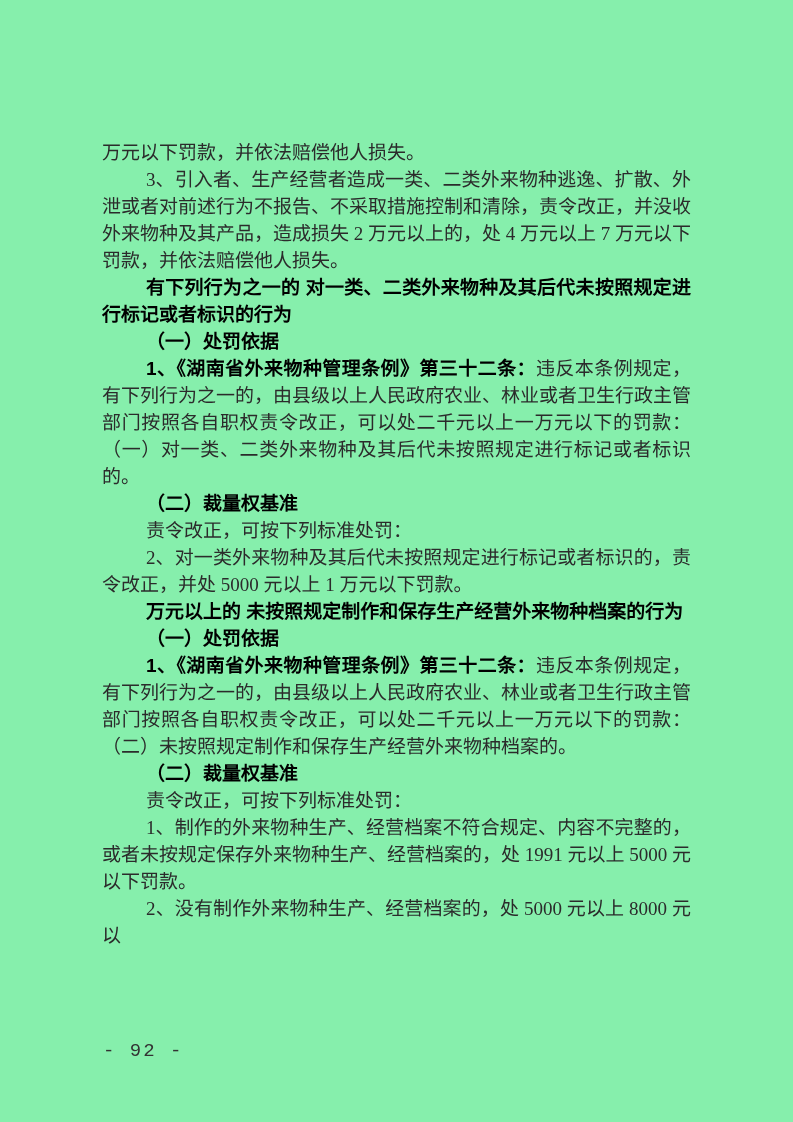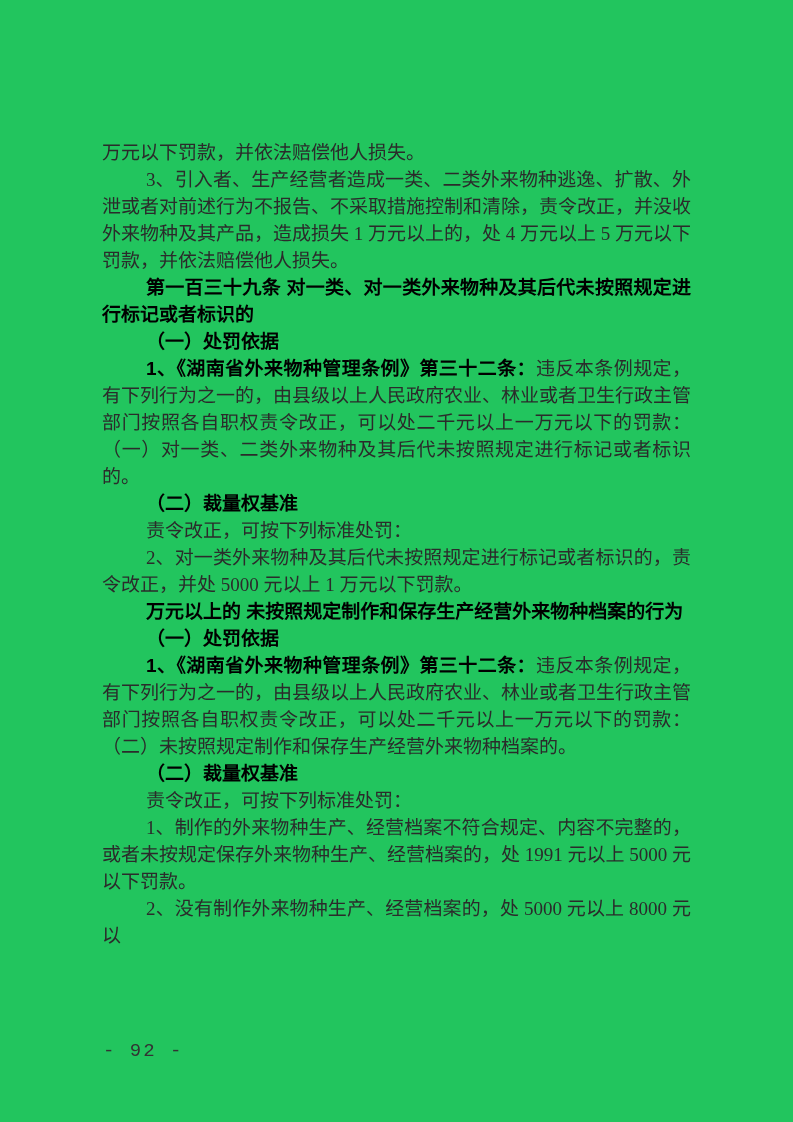--- a/index.html
+++ b/index.html
@@ -4,21 +4,21 @@
 <style>
   html, body {
     margin: 0;
     padding: 0;
     background: #ffffff;
   }
   .page {
     position: relative;
     width: 793px;
     height: 1122px;
-    background: #22c55e;
+    background: #86efac;
     overflow: hidden;
     font-family: "Liberation Serif", "DejaVu Serif", serif;
   }
   .doc-body {
     position: absolute;
     left: 102px;
     top: 139px;
     width: 589px;
     font-size: 19px;
     line-height: 27px;
@@ -49,22 +49,22 @@
     letter-spacing: 2px;
     font-family: Liberation Mono, monospace;
   }
 </style>
 </head>
 <body>
 
 <div class="page">
   <main class="doc-body">
       <p class="block body">万元以下罚款，并依法赔偿他人损失。</p>
-      <p class="block body indent">3、引入者、生产经营者造成一类、二类外来物种逃逸、扩散、外泄或者对前述行为不报告、不采取措施控制和清除，责令改正，并没收外来物种及其产品，造成损失 1 万元以上的，处 4 万元以上 5 万元以下罚款，并依法赔偿他人损失。</p>
-      <p class="block heading indent">第一百三十九条 对一类、对一类外来物种及其后代未按照规定进行标记或者标识的</p>
+      <p class="block body indent">3、引入者、生产经营者造成一类、二类外来物种逃逸、扩散、外泄或者对前述行为不报告、不采取措施控制和清除，责令改正，并没收外来物种及其产品，造成损失 2 万元以上的，处 4 万元以上 7 万元以下罚款，并依法赔偿他人损失。</p>
+      <p class="block heading indent">有下列行为之一的 对一类、二类外来物种及其后代未按照规定进行标记或者标识的行为</p>
       <p class="block subheading indent">（一）处罚依据</p>
       <p class="block body-lead indent"><span class="lead">1、《湖南省外来物种管理条例》第三十二条：</span><span>违反本条例规定，有下列行为之一的，由县级以上人民政府农业、林业或者卫生行政主管部门按照各自职权责令改正，可以处二千元以上一万元以下的罚款：（一）对一类、二类外来物种及其后代未按照规定进行标记或者标识的。</span></p>
       <p class="block subheading indent">（二）裁量权基准</p>
       <p class="block body indent">责令改正，可按下列标准处罚：</p>
       <p class="block body indent">2、对一类外来物种及其后代未按照规定进行标记或者标识的，责令改正，并处 5000 元以上 1 万元以下罚款。</p>
       <p class="block heading indent">万元以上的 未按照规定制作和保存生产经营外来物种档案的行为</p>
       <p class="block subheading indent">（一）处罚依据</p>
       <p class="block body-lead indent"><span class="lead">1、《湖南省外来物种管理条例》第三十二条：</span><span>违反本条例规定，有下列行为之一的，由县级以上人民政府农业、林业或者卫生行政主管部门按照各自职权责令改正，可以处二千元以上一万元以下的罚款：（二）未按照规定制作和保存生产经营外来物种档案的。</span></p>
       <p class="block subheading indent">（二）裁量权基准</p>
       <p class="block body indent">责令改正，可按下列标准处罚：</p>

